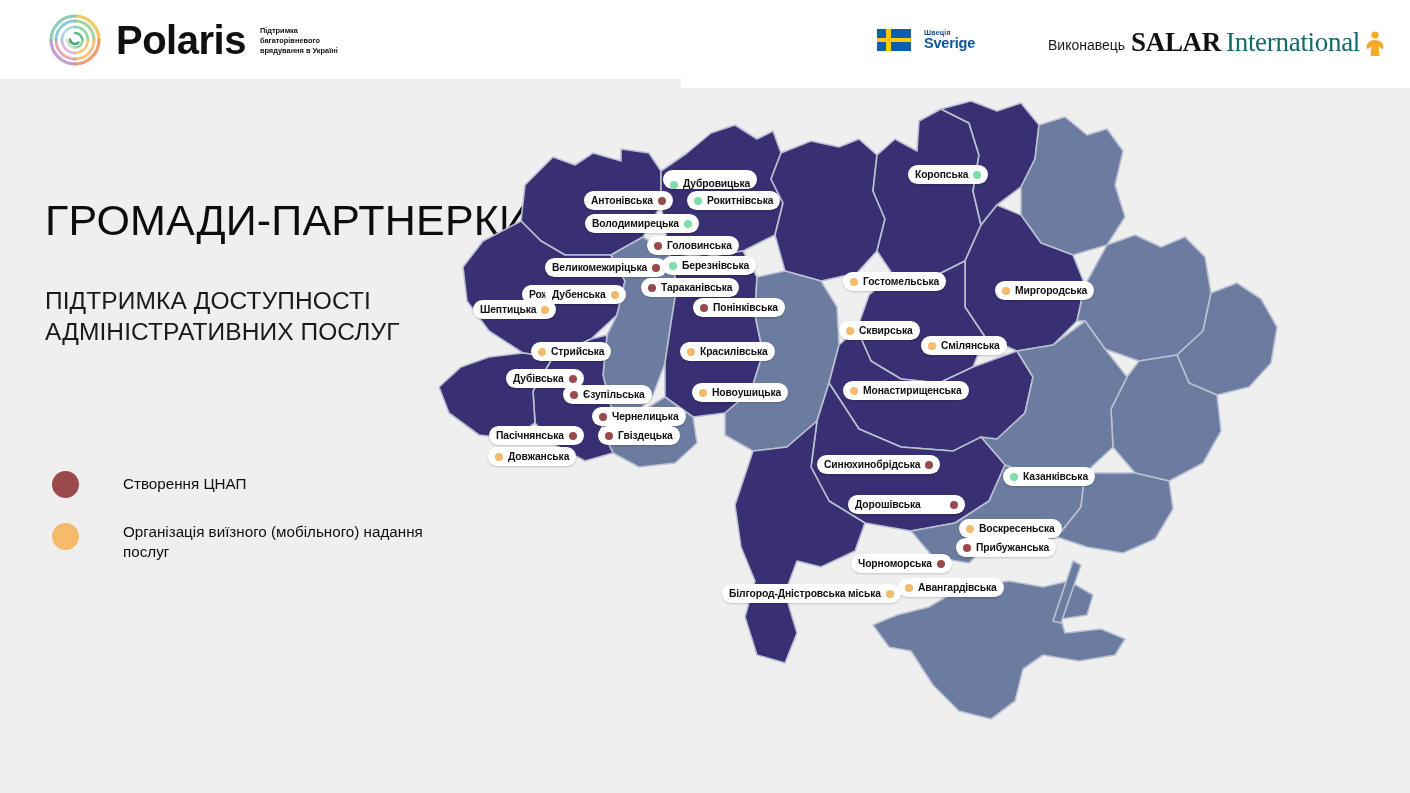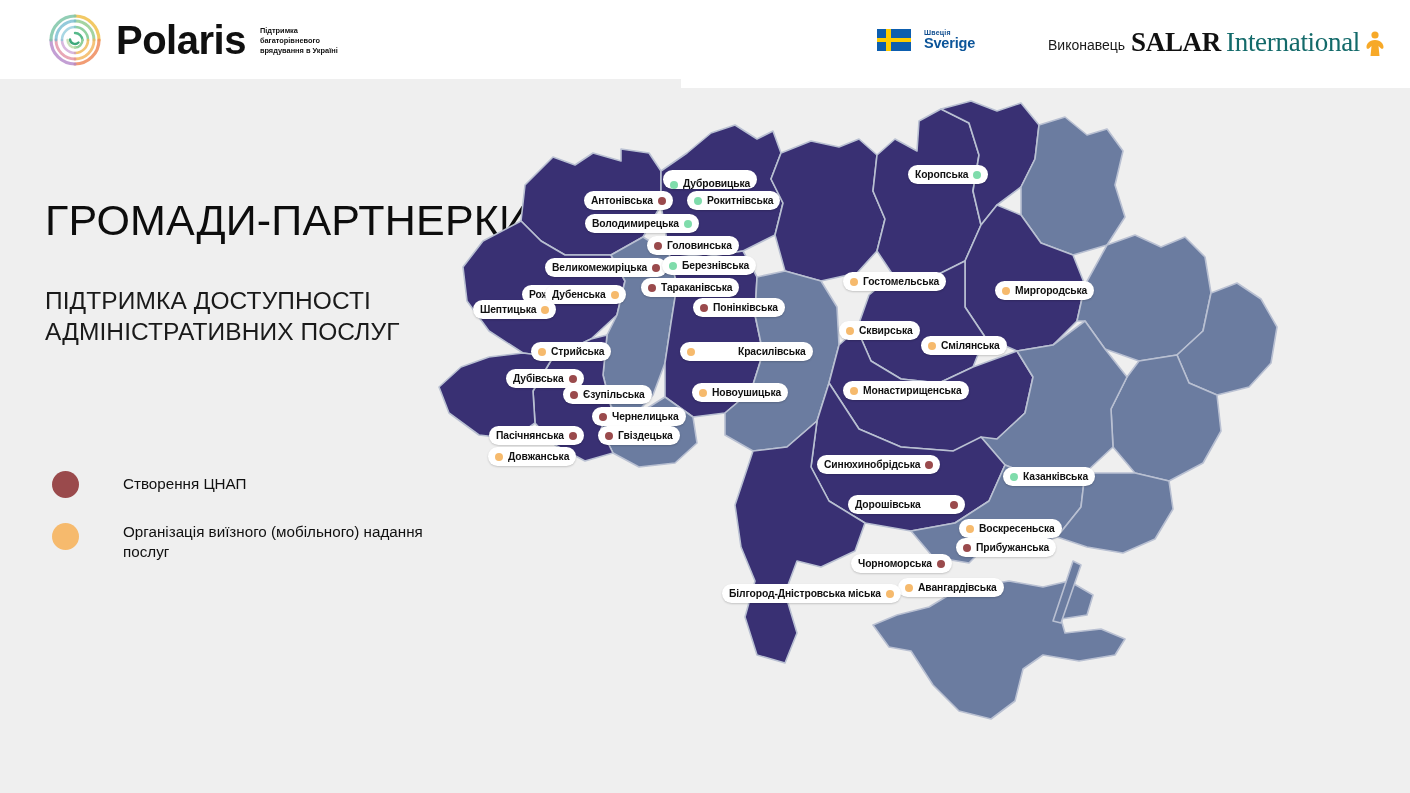--- a/index.html
+++ b/index.html
@@ -293,21 +293,21 @@
         <span class="dot" style="background: rgb(246, 186, 109);"></span>
       </div>
       <div class="pill dot-left" style="left: 693px; top: 298px;">
         <span class="dot" style="background: rgb(154, 74, 76);"></span>
         <span>Понінківська</span>
       </div>
       <div class="pill dot-left" style="left: 531px; top: 342px;">
         <span class="dot" style="background: rgb(246, 186, 109);"></span>
         <span>Стрийська</span>
       </div>
-      <div class="pill dot-left" style="left: 680px; top: 342px; gap: 38px;">
+      <div class="pill dot-left" style="left: 680px; top: 342px;">
         <span class="dot" style="background: rgb(246, 186, 109);"></span>
         <span>Красилівська</span>
       </div>
       <div class="pill dot-right" style="left: 506px; top: 369px;">
         <span>Дубівська</span>
         <span class="dot" style="background: rgb(154, 74, 76);"></span>
       </div>
       <div class="pill dot-left" style="left: 563px; top: 385px;">
         <span class="dot" style="background: rgb(154, 74, 76);"></span>
         <span>Єзупільська</span>

